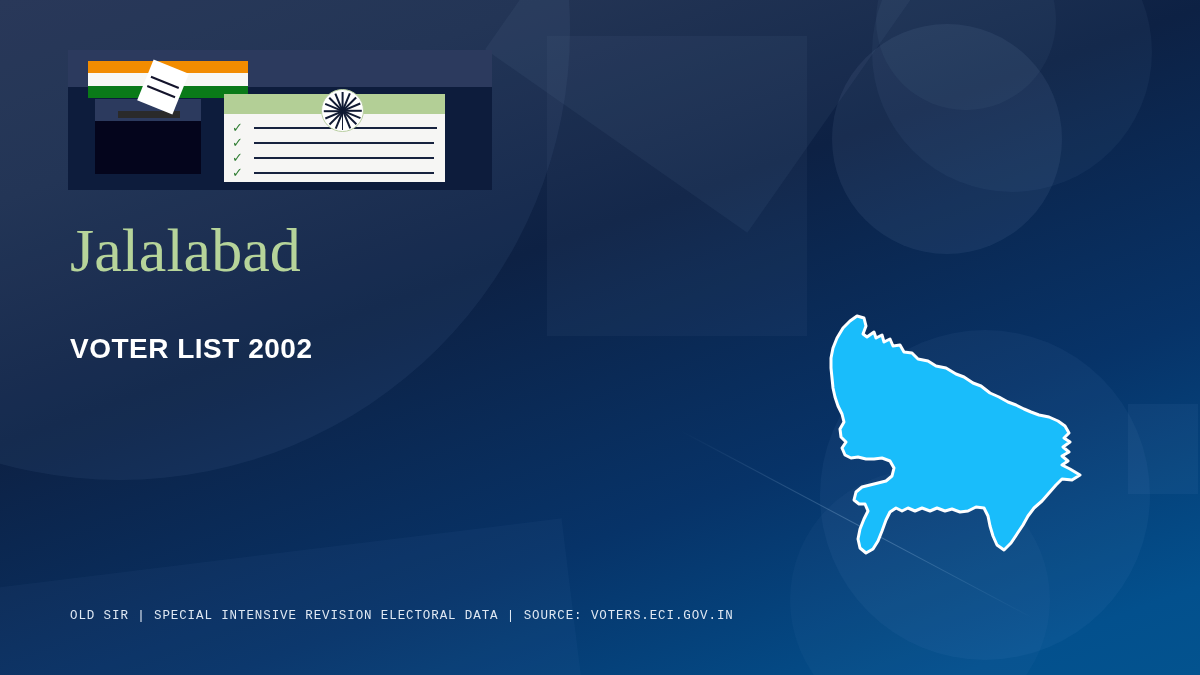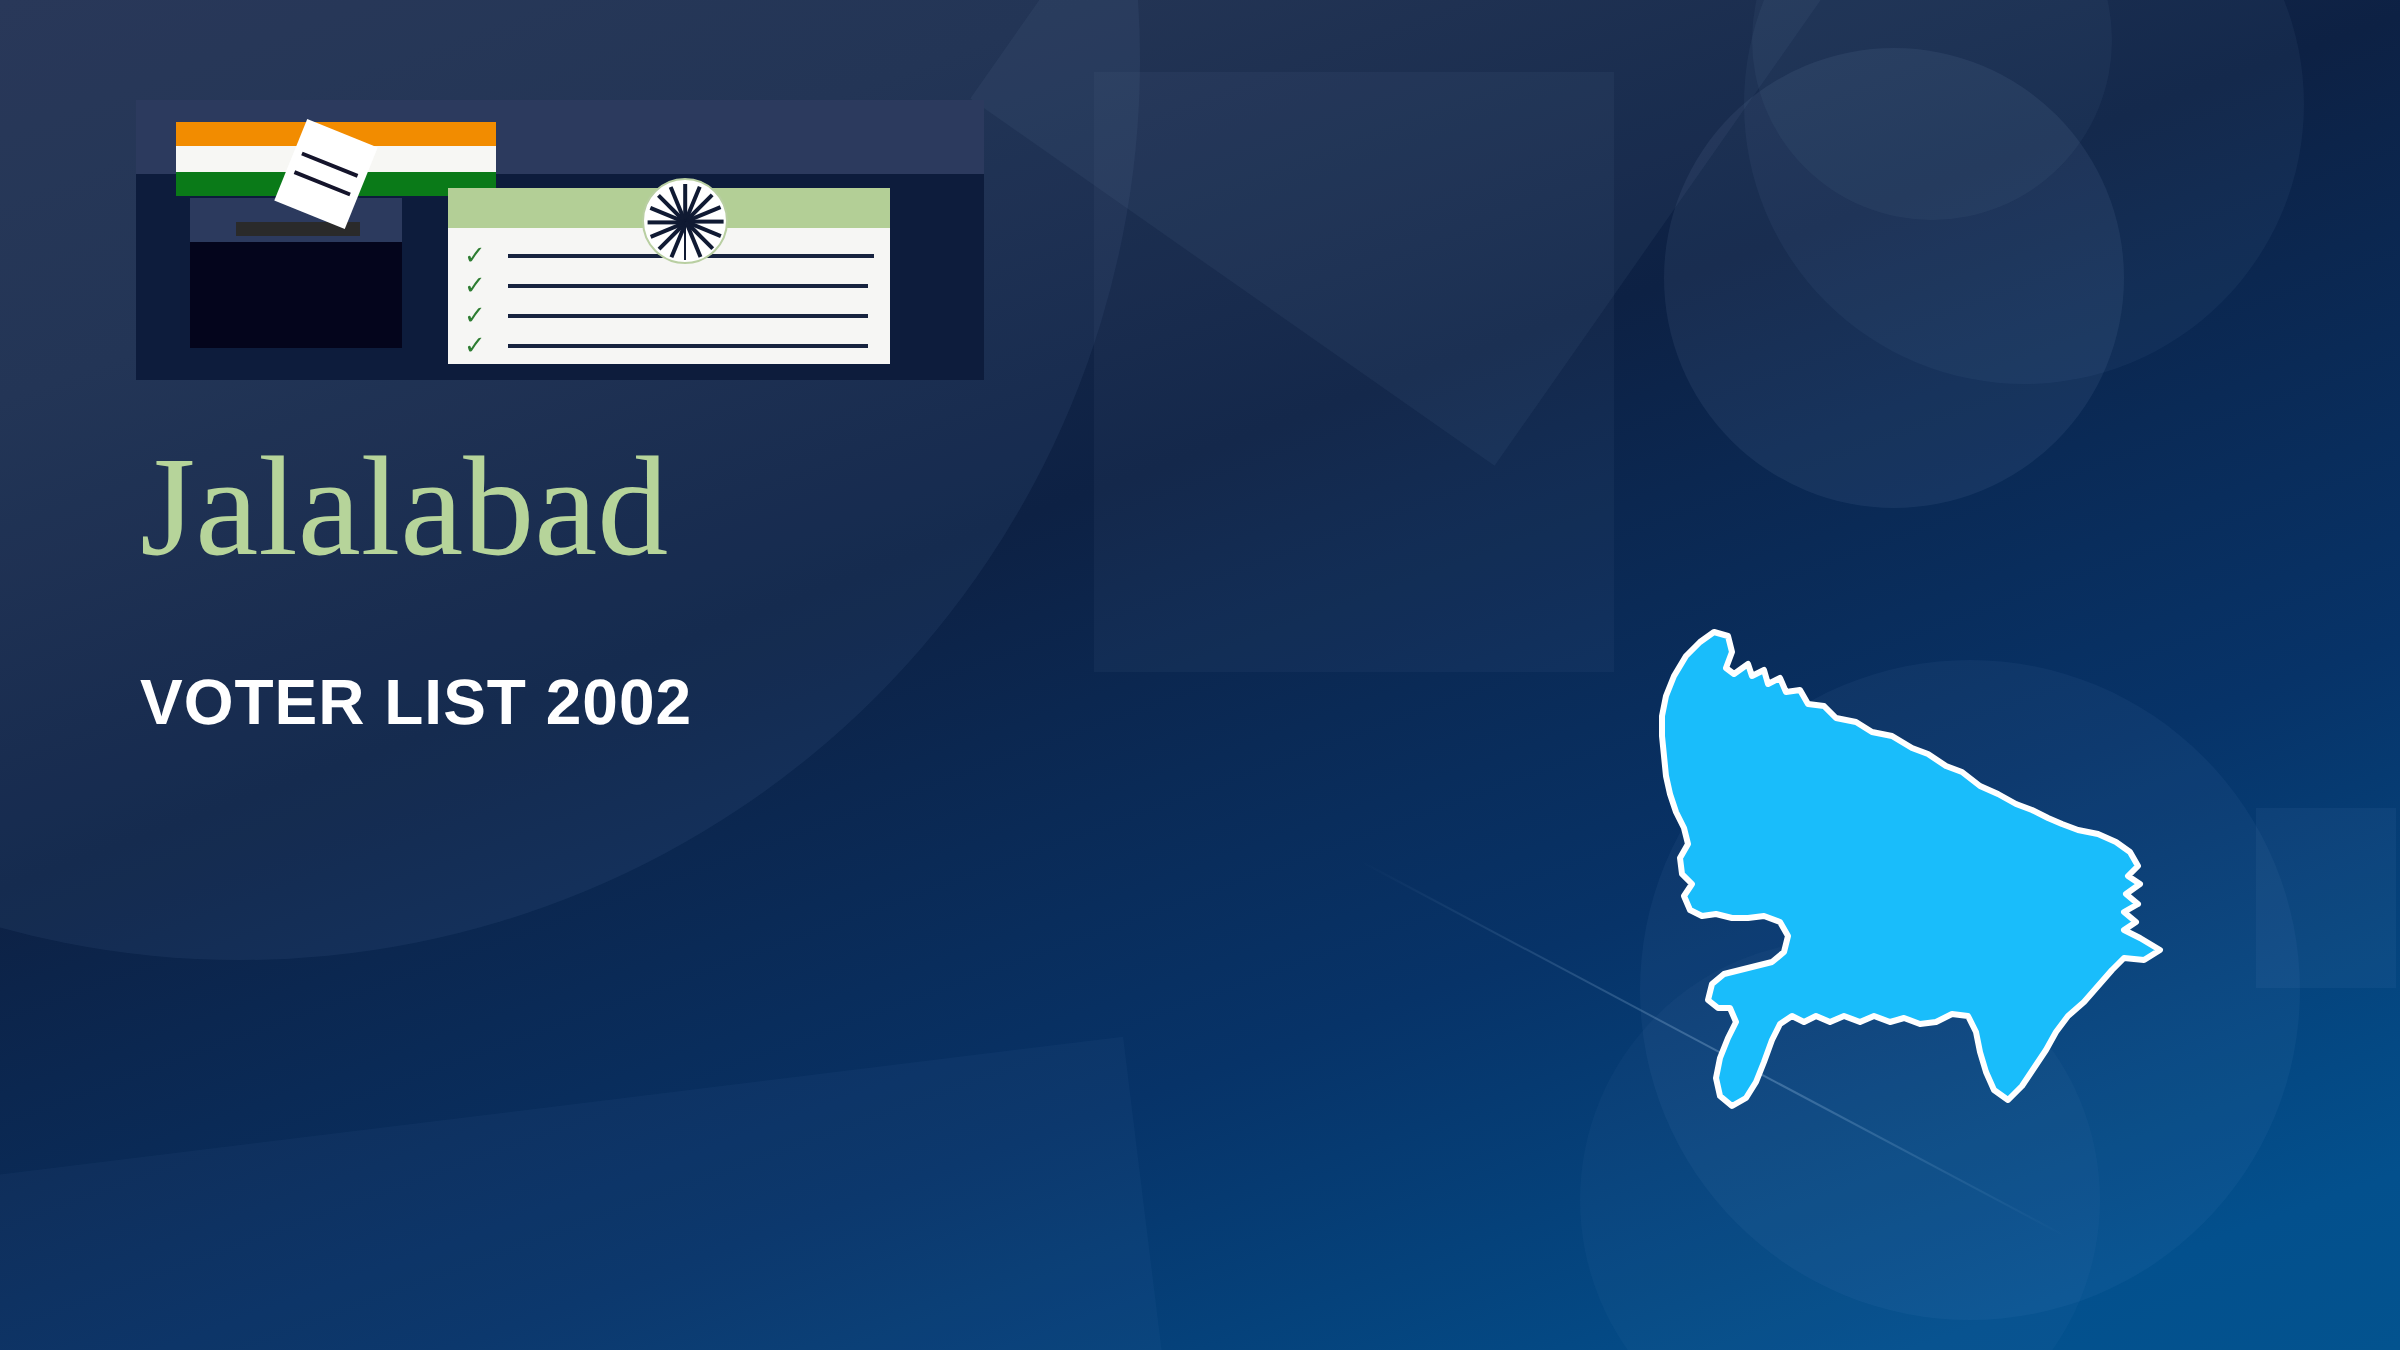--- a/index.html
+++ b/index.html
@@ -202,32 +202,32 @@
     margin: -2.5px 0 0 -2.5px;
     border-radius: 50%;
     background: #101a33;
   }
 
   
   #title-main {
     position: absolute;
     left: 70px; top: 219px;
     font-family: "Liberation Serif", serif;
-    font-size: 71px;
+    font-size: 62px;
     line-height: 1;
     color: #b6d49a;
     letter-spacing: 0px;
     white-space: nowrap;
   }
   #title-sub {
     position: absolute;
     left: 70px; top: 335px;
     font-family: "Liberation Sans", sans-serif;
     font-weight: bold;
-    font-size: 32px;
+    font-size: 28px;
     line-height: 1;
     color: #ffffff;
     letter-spacing: 0.5px;
     white-space: nowrap;
   }
   #title-state {
     position: absolute;
     left: 70px; top: 404px;
     font-family: "Liberation Serif", serif;
     font-weight: bold;
@@ -329,20 +329,21 @@
         <div class="chakra-spoke" style="transform: rotate(247.5deg);"></div>
         <div class="chakra-spoke" style="transform: rotate(270deg);"></div>
         <div class="chakra-spoke" style="transform: rotate(292.5deg);"></div>
         <div class="chakra-spoke" style="transform: rotate(315deg);"></div>
         <div class="chakra-spoke" style="transform: rotate(337.5deg);"></div>
       </div>
   </div>
 
   <div id="title-main">Jalalabad</div>
   <div id="title-sub">VOTER LIST 2002</div>
+  <div id="footer-note">OLD SIR | SPECIAL INTENSIVE REVISION ELECTORAL DATA | SOURCE: VOTERS.ECI.GOV.IN</div>
 
   <div id="map-wrap">
     <svg id="map-svg" viewBox="0 0 290 270" xmlns="http://www.w3.org/2000/svg">
       <path fill="#19bdfb" stroke="#ffffff" stroke-width="3" stroke-linejoin="round" d="M 32,16
                L 39,11 L 46,13 L 48,21 L 45,29 L 49,32 L 56,27 L 58,33 L 64,30
                L 66,37 L 72,34 L 75,41 L 82,40 L 86,47 L 94,48 L 100,54 L 110,56
                L 118,61 L 128,63 L 138,69 L 146,72 L 155,78 L 163,81 L 172,88
                L 181,92 L 190,97 L 198,100 L 206,104 L 213,107 L 221,110
                L 231,112 L 240,116 L 247,121 L 251,128 L 246,133 L 252,137
                L 245,142 L 251,147 L 244,151 L 250,156 L 244,160 L 252,164

